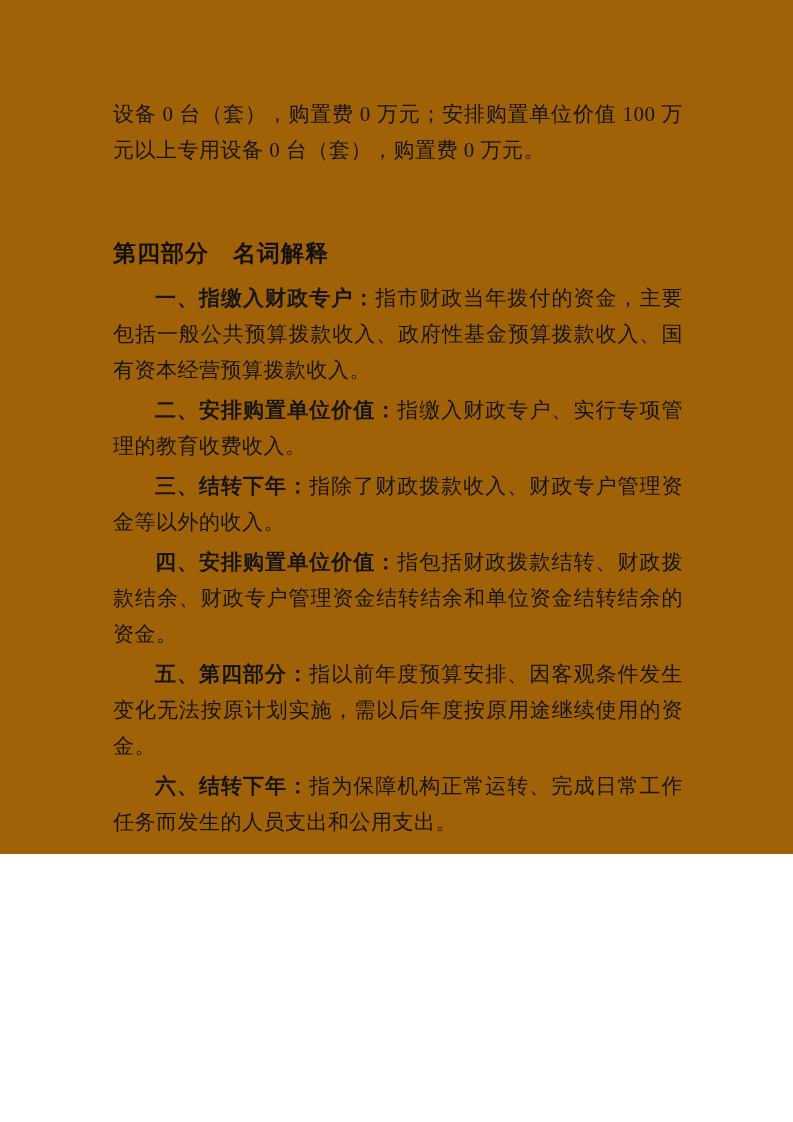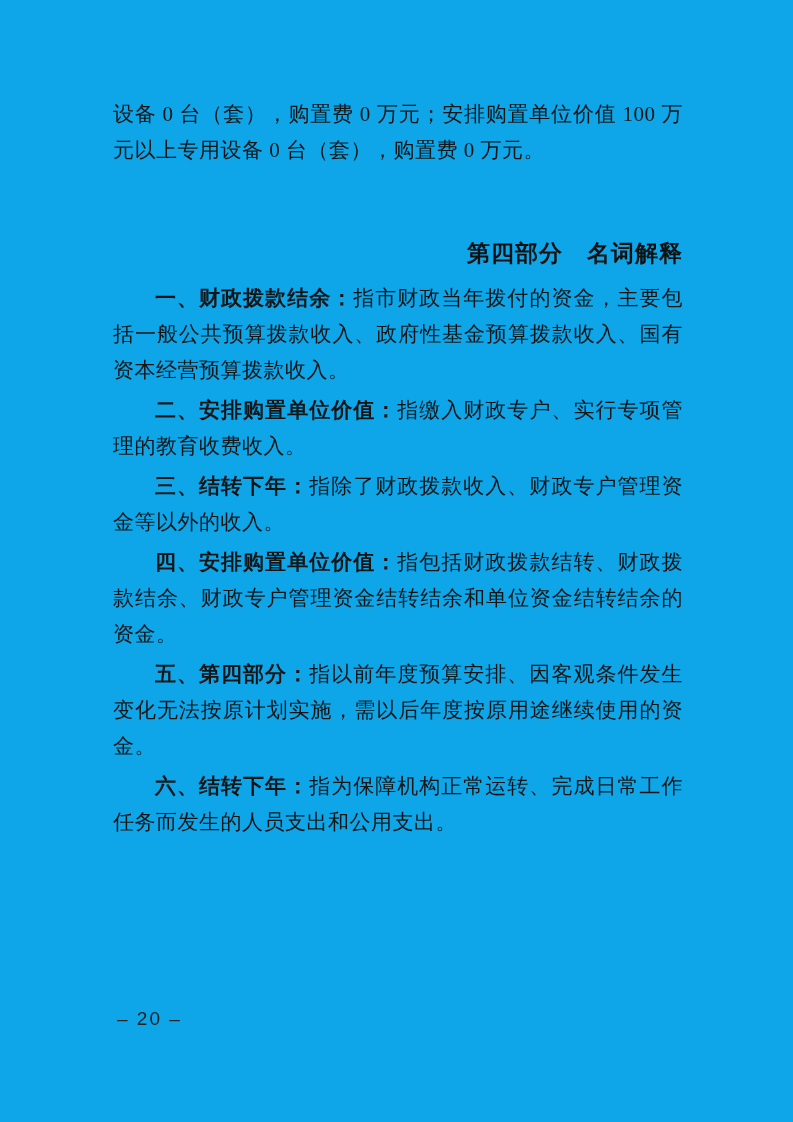--- a/index.html
+++ b/index.html
@@ -3,22 +3,22 @@
 <meta charset="utf-8">
 <style>
   html, body {
     margin: 0;
     padding: 0;
     background: #ffffff;
   }
   .page {
     position: relative;
     width: 793px;
-    height: 1122px;
-    background: #0ea5e9;
+    height: 854px;
+    background: #a16207;
     overflow: hidden;
     font-family: "Liberation Serif", "DejaVu Serif", serif;
     color: #151515;
   }
   .content {
     position: absolute;
     left: 113px;
     top: 96px;
     width: 570px;
   }
@@ -38,21 +38,21 @@
     font-family: "Liberation Sans", "DejaVu Sans", sans-serif;
     font-weight: 700;
     font-style: normal;
   }
   .heading {
     margin: 68px 0 10px 0;
     font-family: "Liberation Sans", "DejaVu Sans", sans-serif;
     font-weight: 700;
     font-size: 23px;
     line-height: 34px;
-    text-align: right;
+    text-align: left;
     letter-spacing: 1px;
     color: #111111;
   }
   .footer {
     position: absolute;
     left: 117px;
     top: 1007px;
     font-size: 19px;
     line-height: 24px;
     letter-spacing: 2px;
@@ -63,21 +63,21 @@
 </head>
 <body>
 
 <div class="page">
   <div class="content">
 
     <p class="para no-indent">设备 0 台（套），购置费 0 万元；安排购置单位价值 100 万元以上专用设备 0 台（套），购置费 0 万元。</p>
 
     <h1 class="heading">第四部分　名词解释</h1>
 
-    <p class="para"><span class="term">一、财政拨款结余：</span><span>指市财政当年拨付的资金，主要包括一般公共预算拨款收入、政府性基金预算拨款收入、国有资本经营预算拨款收入。</span></p>
+    <p class="para"><span class="term">一、指缴入财政专户：</span><span>指市财政当年拨付的资金，主要包括一般公共预算拨款收入、政府性基金预算拨款收入、国有资本经营预算拨款收入。</span></p>
 
     <p class="para"><span class="term">二、安排购置单位价值：</span><span>指缴入财政专户、实行专项管理的教育收费收入。</span></p>
 
     <p class="para"><span class="term">三、结转下年：</span><span>指除了财政拨款收入、财政专户管理资金等以外的收入。</span></p>
 
     <p class="para"><span class="term">四、安排购置单位价值：</span><span>指包括财政拨款结转、财政拨款结余、财政专户管理资金结转结余和单位资金结转结余的资金。</span></p>
 
     <p class="para"><span class="term">五、第四部分：</span><span>指以前年度预算安排、因客观条件发生变化无法按原计划实施，需以后年度按原用途继续使用的资金。</span></p>
 
     <p class="para"><span class="term">六、结转下年：</span><span>指为保障机构正常运转、完成日常工作任务而发生的人员支出和公用支出。</span></p>

